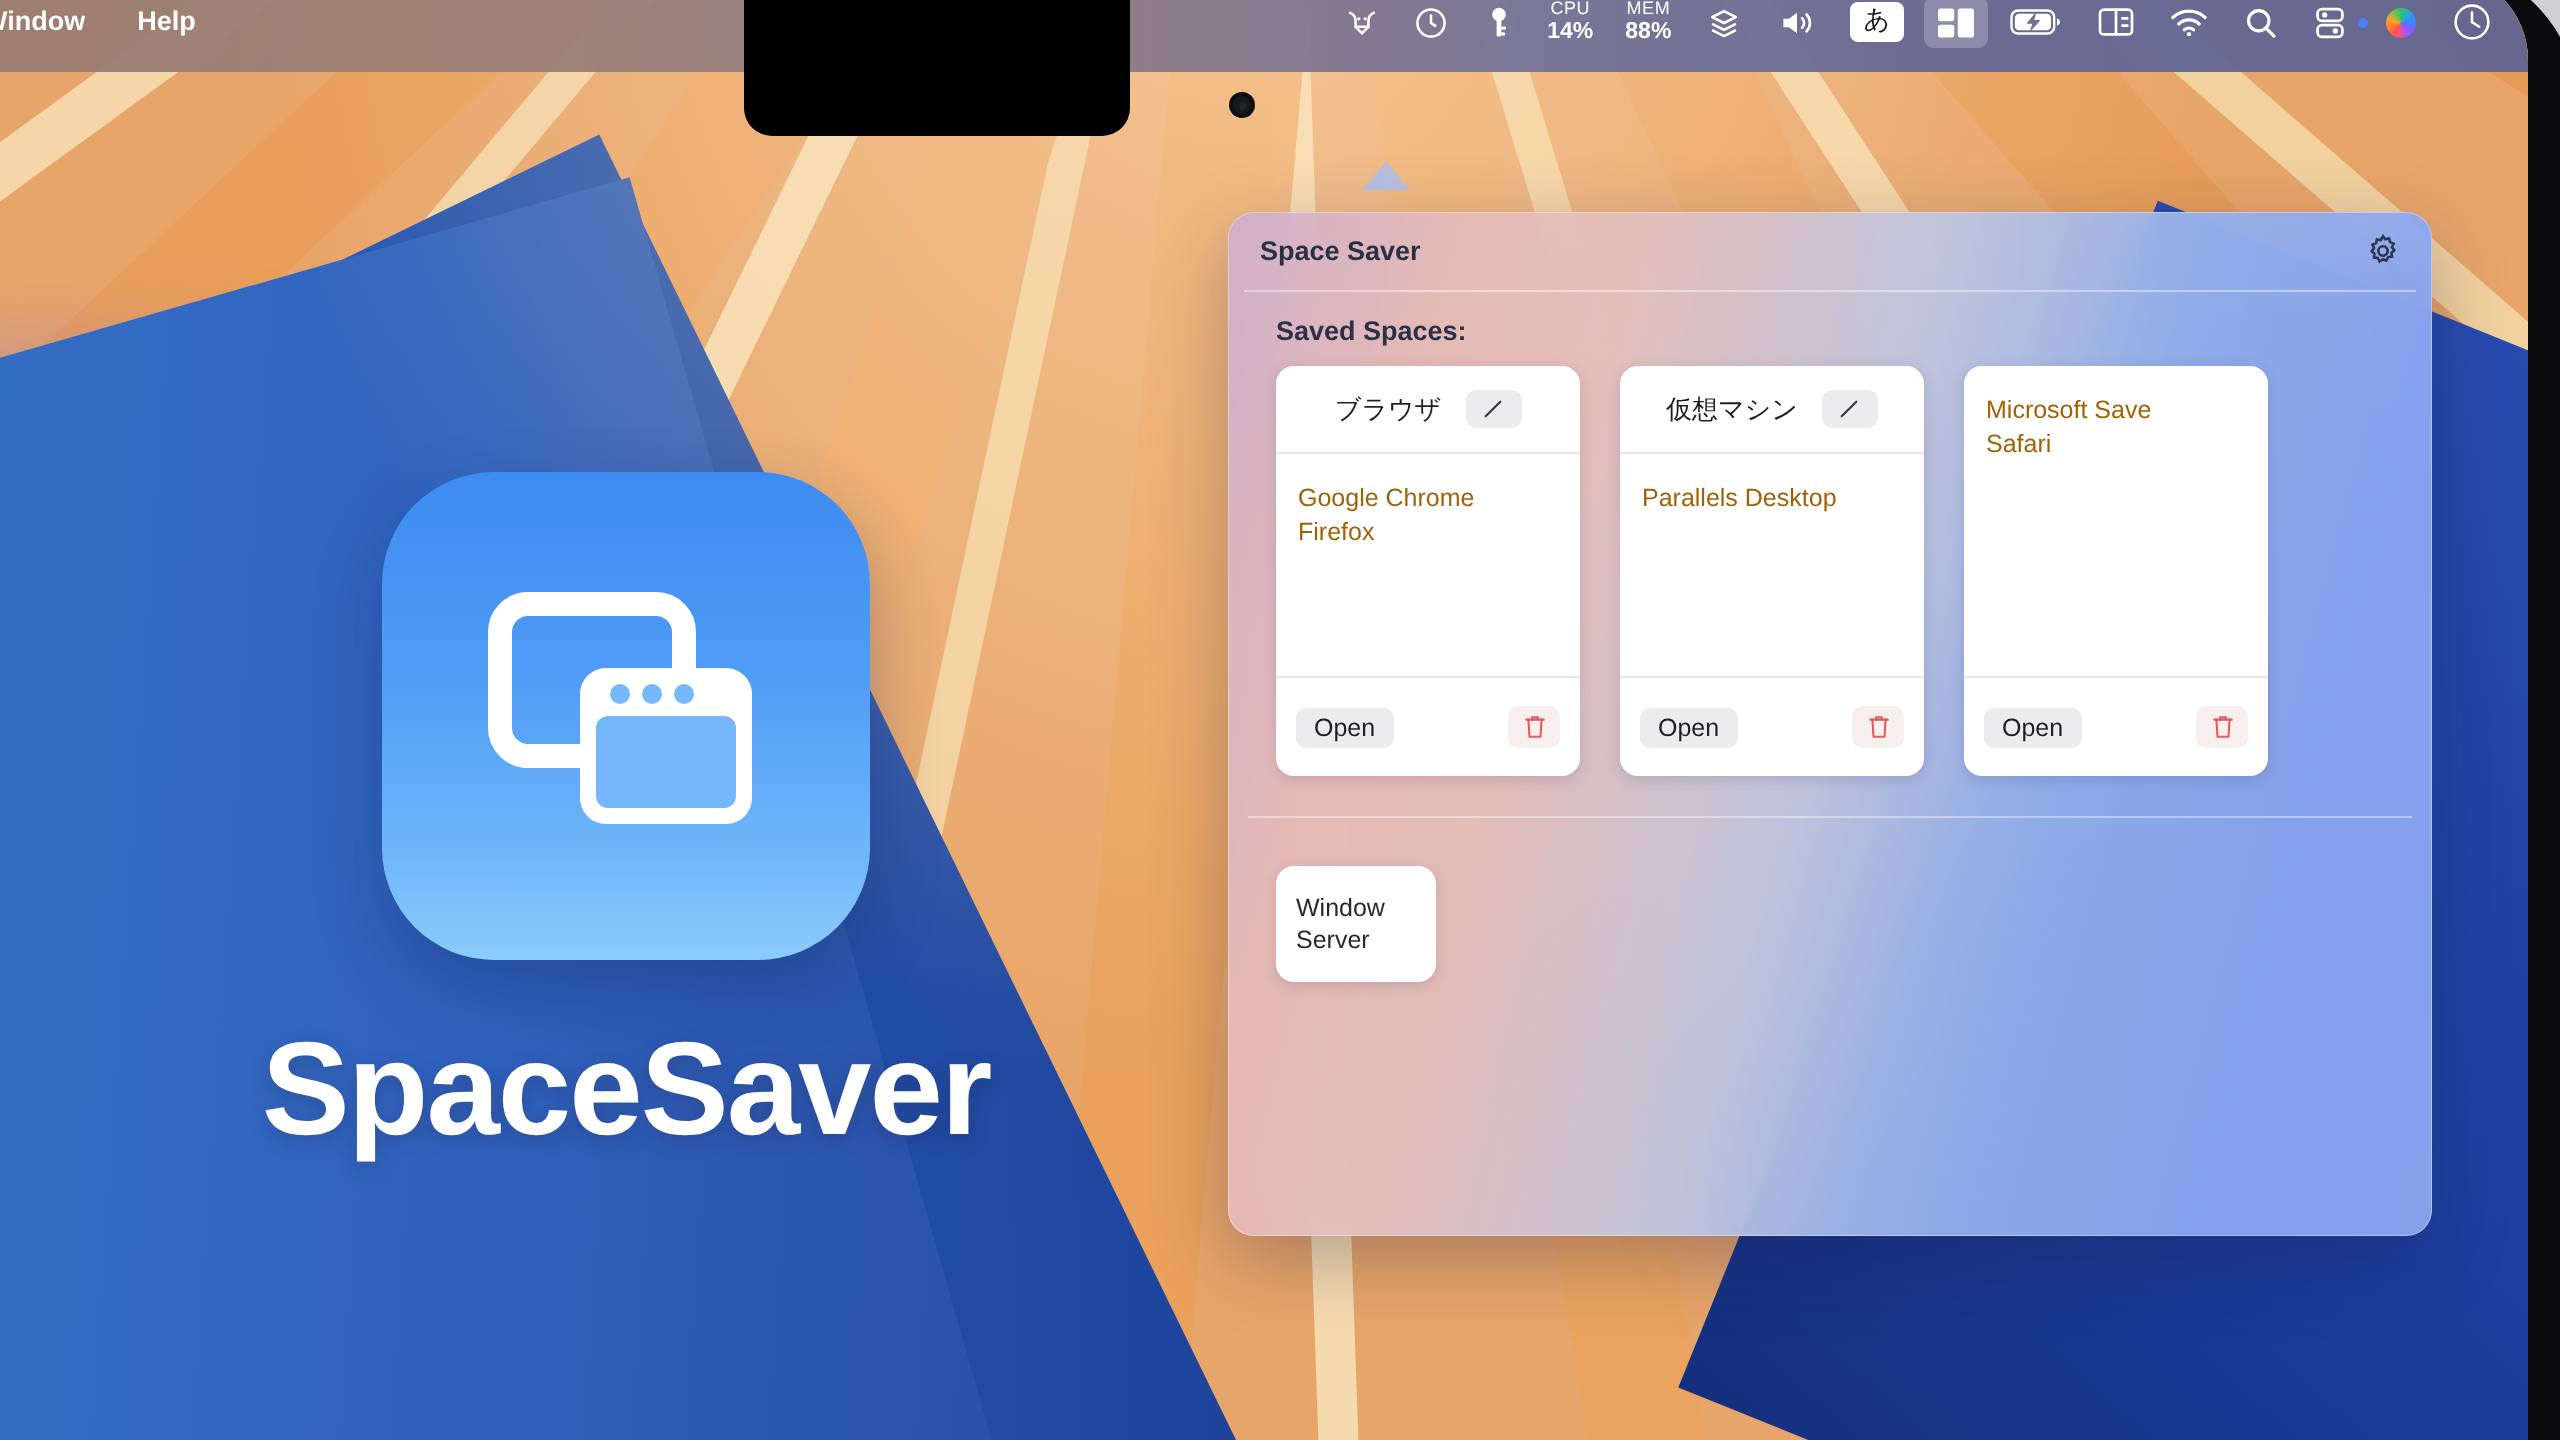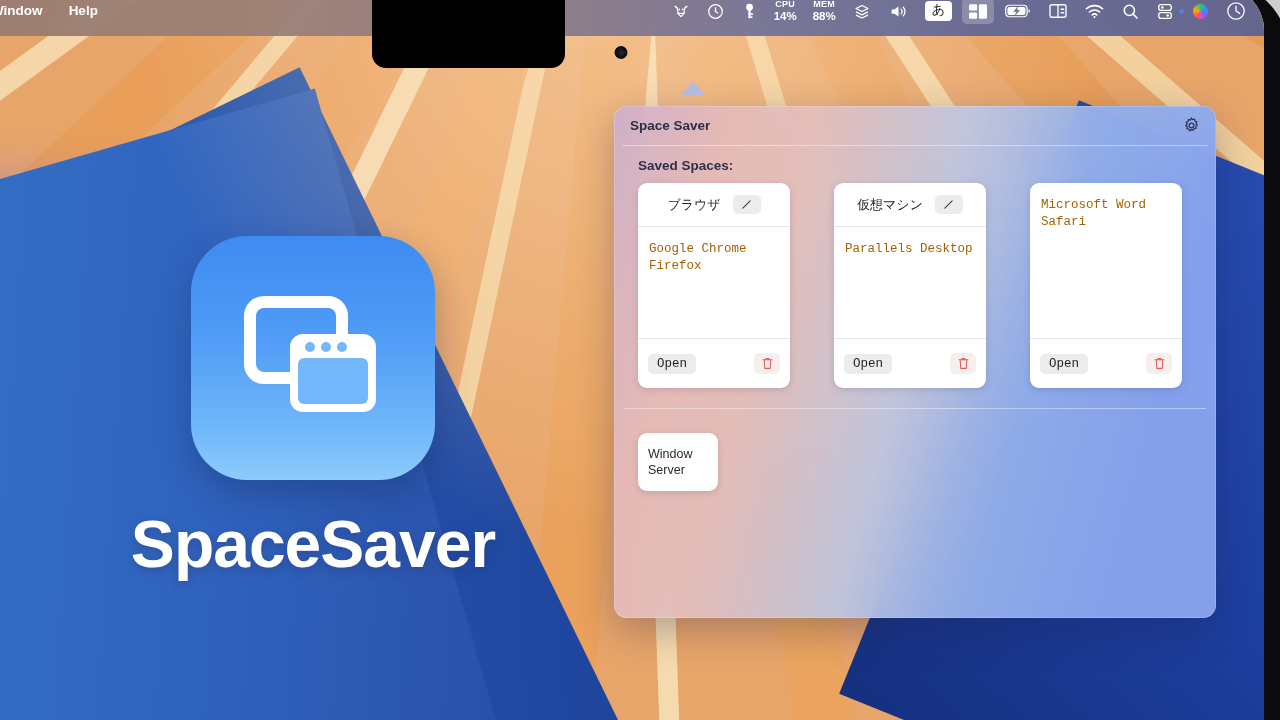--- a/index.html
+++ b/index.html
@@ -95,21 +95,21 @@
   }
   #menubar-spacer { flex:1; }
   #menubar-right { display:flex; align-items:center; gap:0px; padding-right:9px; }
   .mb-icon {
     display:flex; align-items:center; justify-content:center;
     height:50px; padding:0 9px; color:#fff;
   }
   .mb-icon svg { display:block; }
   .mb-stat { display:flex; flex-direction:column; align-items:center; justify-content:center;
     height:50px; padding:0 8px; line-height:1.08; }
-  .mb-stat .lbl { font-size:9px; font-weight:700; letter-spacing:.3px; }
+  .mb-stat .lbl { font-size:9px; font-weight:400; letter-spacing:.3px; }
   .mb-stat .val { font-size:11.5px; font-weight:700; }
   .mb-ime {
     background:#fff; color:#1a1a1a; border-radius:4px; font-size:13px; font-weight:500;
     padding:1px 7px 2px; margin:0 8px; line-height:1.3;
   }
   .mb-active {
     background:rgba(255,255,255,.22); border-radius:5px; height:26px; padding:0 7px;
     display:flex; align-items:center; margin:0 2px;
   }
   .siri-dot {
@@ -175,21 +175,21 @@
     display:flex; align-items:center; justify-content:space-between;
     padding:0 14px 0 16px; height:39px;
   }
   #panel-title { font-size:13.5px; font-weight:700; color:#2a2f45; }
   #gear-btn { display:flex; align-items:center; justify-content:center; width:22px;height:22px;
     color:#2d3350; cursor:pointer; }
   #panel-rule { height:1px; background:rgba(255,255,255,.42); margin:0 8px; }
   #saved-label { font-size:13.5px; font-weight:700; color:#2c3149; padding:12px 0 10px 24px; }
 
   
-  #cards { display:flex; gap:44px; padding:0 24px;font-family:Liberation Mono, monospace; }
+  #cards { display:flex; gap:20px; padding:0 24px; }
   .card {
     width:152px; height:205px; background:#fff; border-radius:9px;
     display:flex; flex-direction:column;
     box-shadow:0 2px 7px rgba(40,40,80,.16);
     overflow:hidden;
   }
   .card-head {
     height:44px; display:flex; align-items:center; justify-content:center; gap:12px;
     border-bottom:1px solid #e7e7e9; padding:0 8px;
   }
@@ -480,21 +480,21 @@
               <path d="M1.2 3h9.6"></path>
               <path d="M4.4 3V1.7h3.2V3"></path>
               <path d="M2.4 3l.6 9.3h6l.6-9.3"></path>
             </svg>
           </div>
         </div>
       </div>
 
       <div class="card">
         <div class="card-body">
-          <div class="app-line">Microsoft Word</div>
+          <div class="app-line">Microsoft Save</div>
           <div class="app-line">Safari</div>
         </div>
         <div class="card-foot">
           <div class="open-btn">Open</div>
           <div class="trash-btn">
             <svg width="11" height="13" viewBox="0 0 12 14" fill="none" stroke="#e35b5b" stroke-width="1.15" stroke-linecap="round" stroke-linejoin="round">
               <path d="M1.2 3h9.6"></path>
               <path d="M4.4 3V1.7h3.2V3"></path>
               <path d="M2.4 3l.6 9.3h6l.6-9.3"></path>
             </svg>

